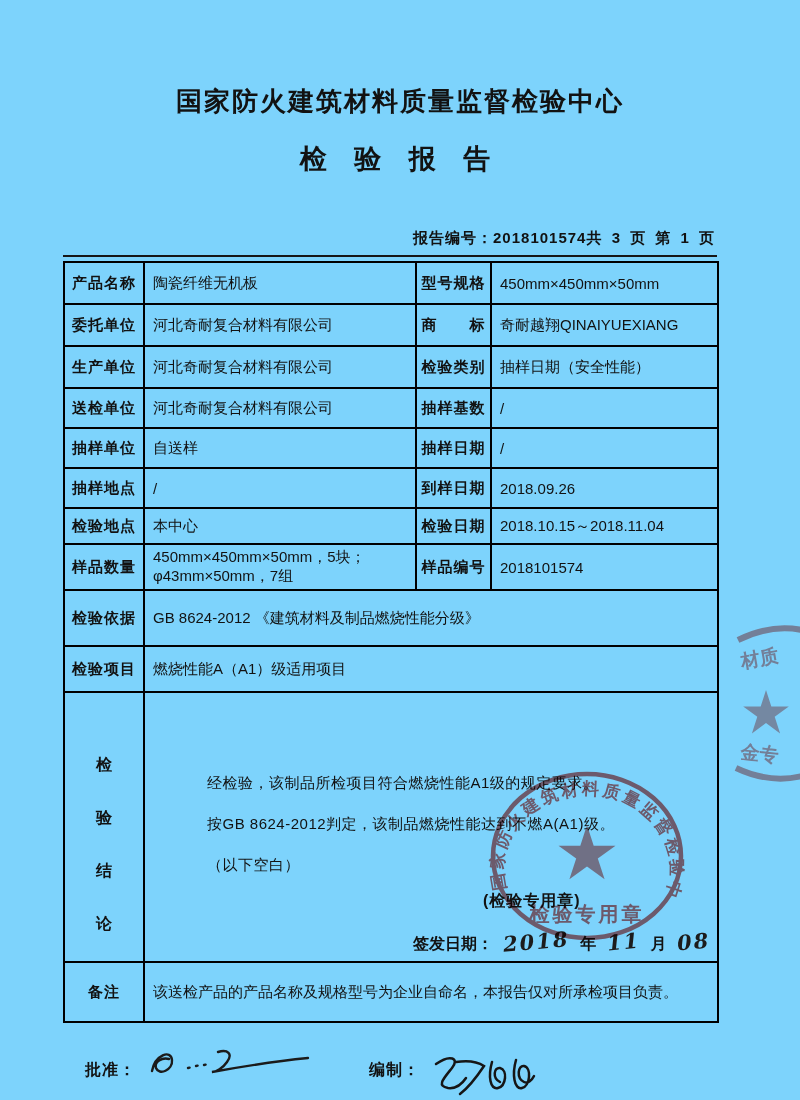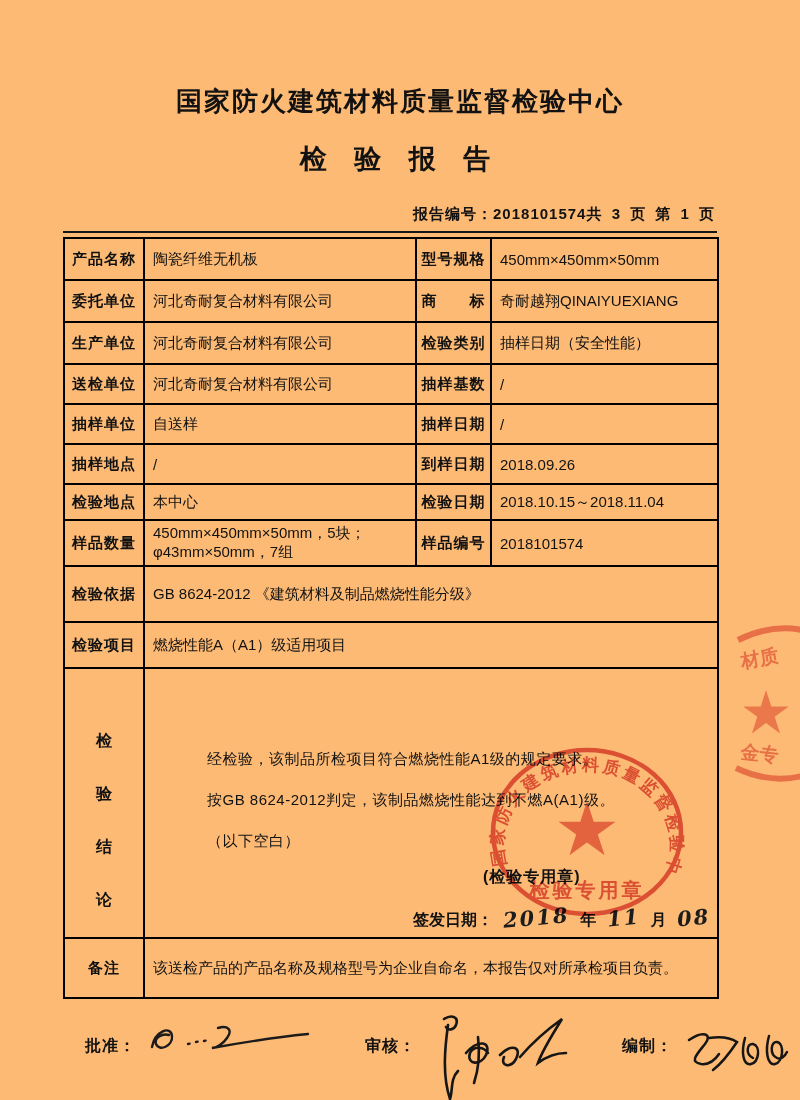--- a/index.html
+++ b/index.html
@@ -1,21 +1,21 @@
 <!DOCTYPE html>
 <html><head>
 <meta charset="utf-8">
 <style>
   * { margin:0; padding:0; box-sizing:border-box; }
   html,body { background:#e9e9e7; }
   .page {
     position:relative;
     width:800px; height:1100px;
     margin:0 auto;
-    background:#fdba74;
+    background:#7dd3fc;
     font-family:"Liberation Sans","DejaVu Sans",sans-serif;
     color:#121212;
     overflow:hidden;
   }
   .org-title {
     padding-top:84px;
     text-align:center;
     font-size:26px;
     font-weight:700;
     letter-spacing:2px;
@@ -32,21 +32,21 @@
     margin:28px auto 0 63px;
     display:flex;
     justify-content:flex-end;
     align-items:flex-end;
     font-size:15px;
     font-weight:600;
     padding-bottom:7px;
     border-bottom:2px solid #161616;
   }
   .meta-left { letter-spacing:1px; }
-  .meta-right { letter-spacing:3px; }
+  .meta-right { letter-spacing:3px;margin-top:24px; }
   table.report {
     width:654px;
     margin:4px 0 0 63px;
     border-collapse:collapse;
     table-layout:fixed;
   }
   table.report td {
     border:2px solid #000000;
     font-size:15px;
     vertical-align:middle;
@@ -283,33 +283,20 @@
       <svg class="sig-svg sig-approve" width="175" height="50" viewBox="0 0 175 50" xmlns="http://www.w3.org/2000/svg">
         <g fill="none" stroke="#1b1b1b" stroke-width="2.4" stroke-linecap="round">
           <path d="M10 30 C13 14 29 8 30 19 C31 29 17 35 14 27 C12 21 20 16 27 18"></path>
           <path d="M46 27 l1.6 -0.4"></path>
           <path d="M54 25 l1.6 -0.4"></path>
           <path d="M62 24 l1.6 -0.4"></path>
           <path d="M76 11 C86 8 91 13 85 21 C81 27 74 31 70 31 C92 27 126 21 166 17"></path>
         </g>
       </svg>
     </div>
-    <div class="sign-item review">
-      <span class="sign-label">审核：</span>
-      <svg class="sig-svg sig-review" width="150" height="96" viewBox="0 0 150 96" xmlns="http://www.w3.org/2000/svg">
-        <g fill="none" stroke="#161616" stroke-width="2.6" stroke-linecap="round">
-          <path d="M24 10 C32 5 39 8 36 16 C34 21 28 22 26 18"></path>
-          <path d="M28 16 C25 38 22 66 30 90 C33 82 30 70 38 62"></path>
-          <path d="M46 44 C58 30 72 32 66 46 C61 57 46 56 50 44 C54 36 64 38 68 44"></path>
-          <path d="M58 28 C60 44 58 62 54 74"></path>
-          <path d="M80 46 C92 34 102 38 96 50 C91 59 80 58 84 48"></path>
-          <path d="M100 48 C112 34 128 20 142 10 C132 26 122 42 118 54 C126 48 136 44 146 44"></path>
-        </g>
-      </svg>
-    </div>
     <div class="sign-item prepare">
       <span class="sign-label">编制：</span>
       <svg class="sig-svg sig-prepare" width="118" height="58" viewBox="0 0 118 58" xmlns="http://www.w3.org/2000/svg">
         <g fill="none" stroke="#161616" stroke-width="2.5" stroke-linecap="round">
           <path d="M10 18 C24 8 34 12 26 22 C18 32 10 40 22 42 C30 43 36 38 40 32"></path>
           <path d="M30 16 C42 14 52 16 58 20 C50 32 42 42 34 48"></path>
           <path d="M66 16 C62 30 64 44 72 42 C80 40 82 24 74 22 C68 21 66 32 74 36"></path>
           <path d="M90 14 C86 28 88 44 96 42 C104 40 106 22 98 20 C92 19 90 32 98 36 C102 38 106 34 108 30"></path>
         </g>
       </svg>

